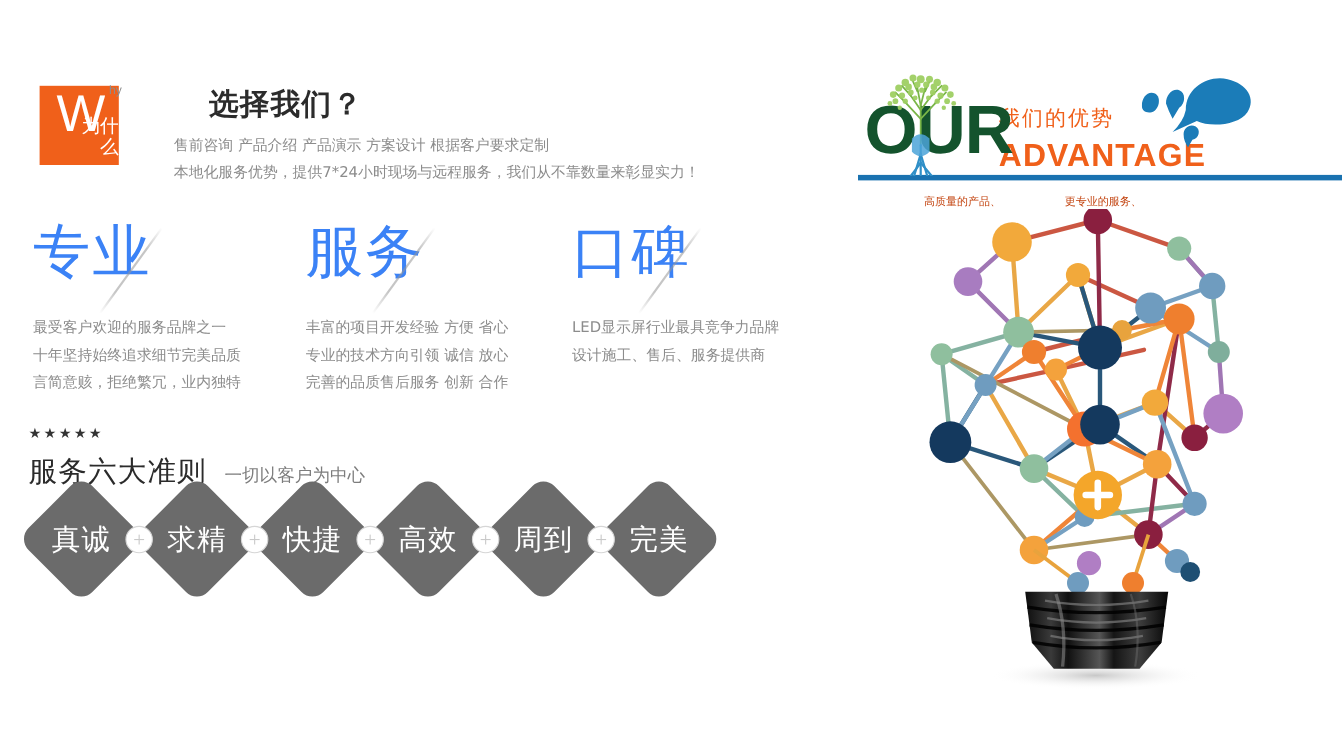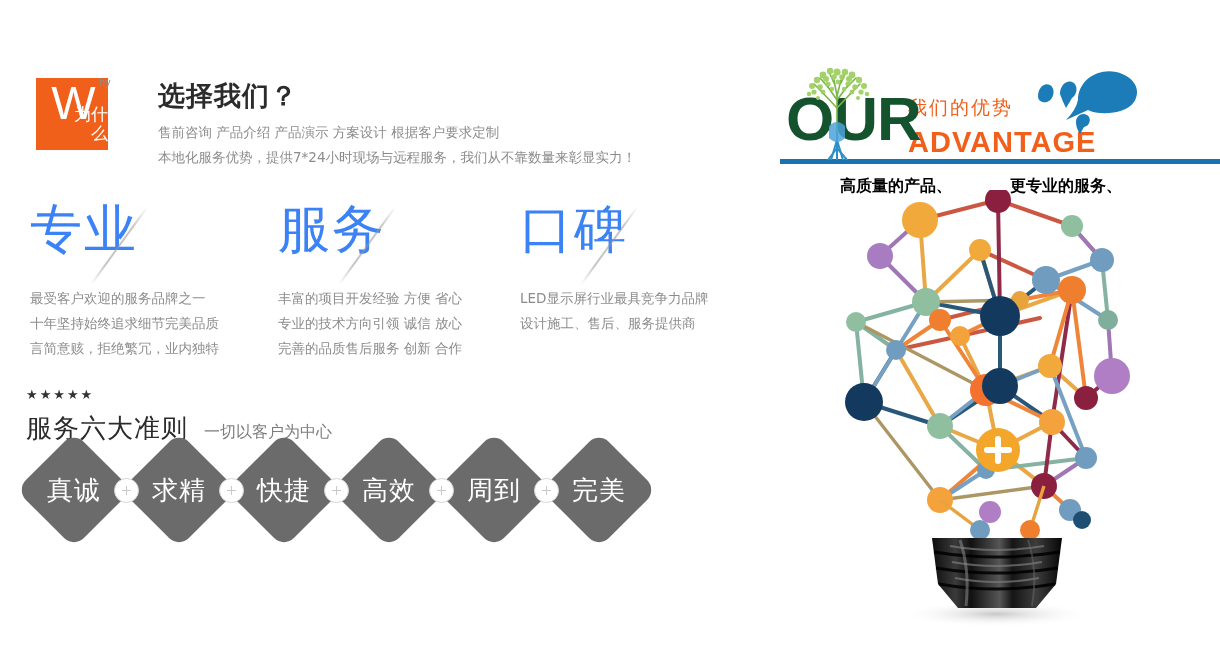--- a/index.html
+++ b/index.html
@@ -43,20 +43,21 @@
   .why-hy {
     position: absolute; left: 99px; top: 76px;
     font-size: 11px; color: #8d8d8d;
     font-family: "Liberation Sans", sans-serif;
   }
   .why-text { margin-left: 50px; padding-top: 2px; }
   .why-title {
     font-size: 27px; font-weight: bold; color: #2b2b2b;
     letter-spacing: 1px; line-height: 32px;
     font-family: "DejaVu Sans", sans-serif;
+    margin-left: 32px;
   }
   .why-sub {
     font-size: 13.5px; color: #8c8c8c; line-height: 25px;
     margin-top: 8px;
     font-family: "DejaVu Sans", sans-serif;
     white-space: nowrap;
   }
 
   
   .features { position: absolute; left: 30px; top: 196px; width: 730px; }
@@ -174,23 +175,22 @@
   .splash { position: absolute; left: 258px; top: -4px; z-index: 1; }
   .our-rule {
     position: absolute; left: 780px; top: 159px;
     width: 440px; height: 5px;
     background: #1a72b0;
   }
   .our-subs {
     position: absolute; left: 780px; top: 176px;
     width: 440px;
     display: flex;
-    font-size: 16px; color: #000000;
-    font-family: "DejaVu Sans", sans-serif;
-    font-weight: bold;
+    font-size: 10px; color: #c2410c;
+    font-family: "DejaVu Sans", sans-serif;
   }
   .our-subs .s0 { margin-left: 60px; }
   .our-subs .s1 { margin-left: 58px; }
 
   .bulb { position: absolute; left: 10px; top: 140px; }
 </style>
 </head>
 <body>
 
 <div class="page">

